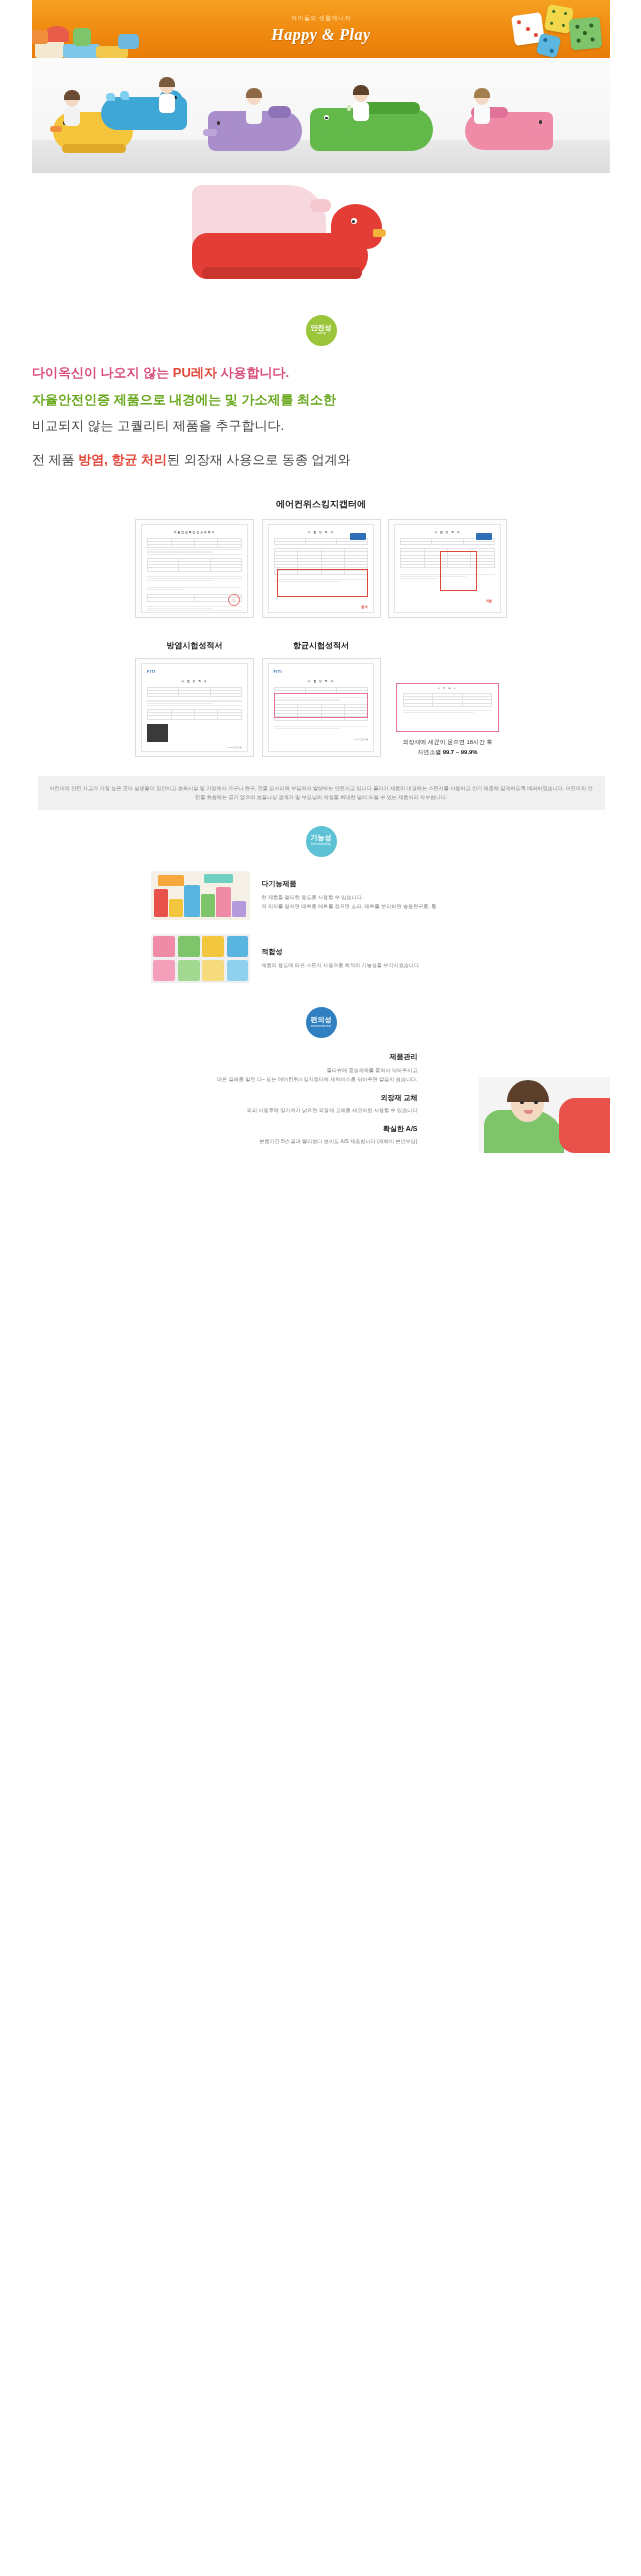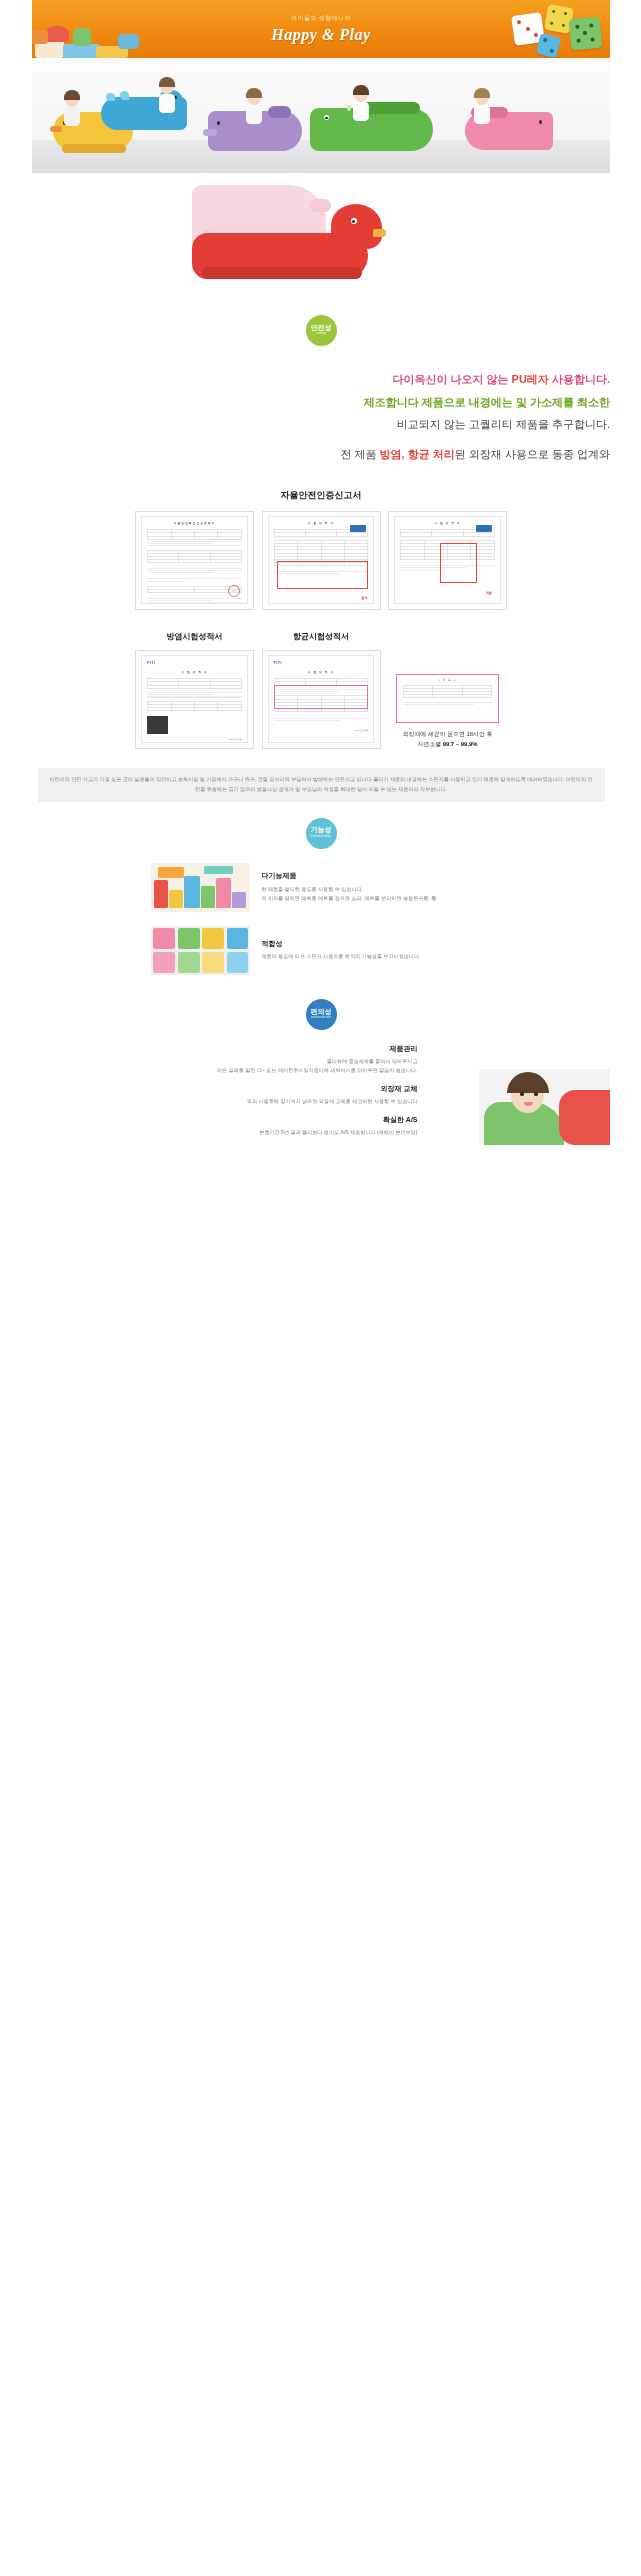--- a/index.html
+++ b/index.html
@@ -87,21 +87,21 @@
     display:inline-block; width:31px; height:31px; border-radius:50%;
     color:#fff; text-align:center; line-height:1.05; padding-top:8.6px;
   }
   .badge .kr { display:block; font-size:7px; font-weight:bold; }
   .badge .en { display:block; font-size:3.7px; opacity:.85; margin-top:1.1px;}
   .badge.safety { background:#9bc63b; }
   .badge.func { background:#5ec2d6; }
   .badge.conv { background:#2f7fc1; }
 
   
-  .safety-copy { text-align:right; margin-top:22px; line-height:2.05; font-size:11px; }
+  .safety-copy { text-align:left; margin-top:14px; line-height:2.05; font-size:13px; }
   .safety-copy .l { display:block; }
   .c-red { color:#e2483a; font-weight:bold; }
   .c-green { color:#6aa81e; font-weight:bold; }
   .c-dark { color:#444; }
   .c-pink { color:#d94f7a; font-weight:bold; }
 
   
   .sec-title { text-align:center; font-size:9px; font-weight:bold; color:#222; margin:23.5px 0 8.6px; }
   .certs { display:flex; justify-content:center; gap:7.5px; }
   .cert {
@@ -297,29 +297,29 @@
       <span class="kr">안전성</span>
       <span class="en">safety</span>
     </div>
   </div>
 
   <div class="safety-copy">
     <span class="l">
       <span class="c-pink">다이옥신이 나오지 않는 </span><span class="c-red">PU레자</span><span class="c-pink"> 사용합니다.</span>
     </span>
     <span class="l">
-      <span class="c-green">제조합니다 </span><span class="c-green">제품으로 내경에는 및 가소제를 최소한</span>
+      <span class="c-green">자율안전인증 </span><span class="c-green">제품으로 내경에는 및 가소제를 최소한</span>
     </span>
     <span class="l c-dark">비교되지 않는 고퀄리티 제품을 추구합니다.</span>
     <span class="l" style="margin-top:7.5px;">
       <span class="c-dark">전 제품 </span><span class="c-red">방염, 항균 처리</span><span class="c-dark">된 외장재 사용으로 동종 업계와</span>
     </span>
   </div>
 
-  <div class="sec-title">자율안전인증신고서</div>
+  <div class="sec-title">에어컨위스킹지캡터에</div>
 
   <div class="certs">
 
     <div class="cert">
       <div class="doc">
         <div class="doc-title">자율안전확인신고증명서</div>
         <table class="mini-table">
             <tbody>
               <tr>
                 <td></td>

